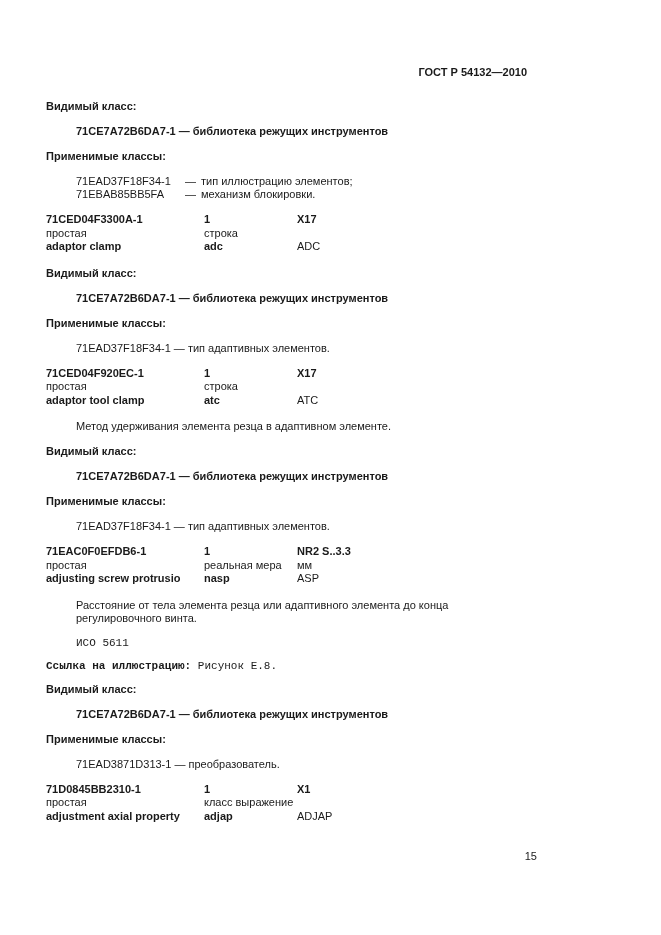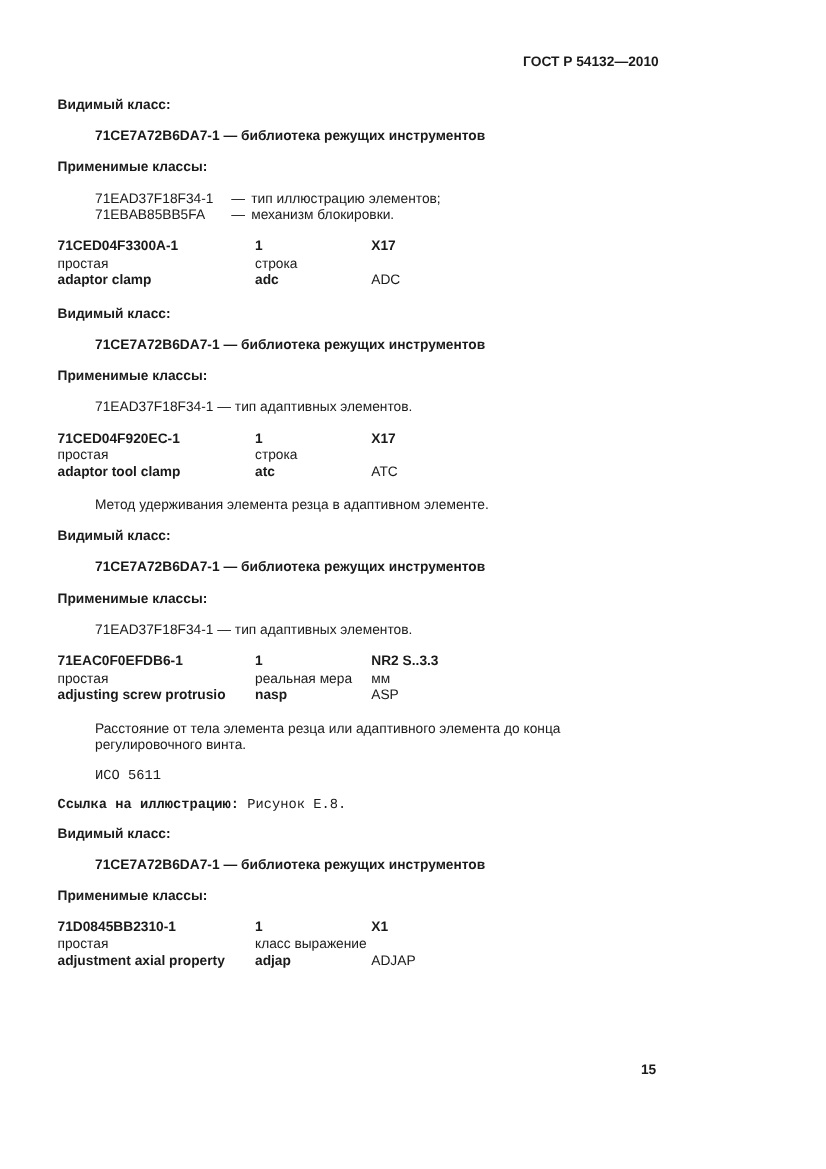--- a/index.html
+++ b/index.html
@@ -6,21 +6,21 @@
   html,body { background:#fff; }
   body {
     width:661px; height:935px;
     font-family:"Liberation Sans", sans-serif;
     font-size:11px; color:#1a1a1a;
     -webkit-font-smoothing:antialiased;
   }
   .page {
     position:relative;
     width:603px; height:935px;
-    padding:44px 76px 0 46px;
+    padding:66px 76px 0 46px;
     background:#fff;
     overflow:hidden;
   }
   .running-header {
     text-align:right;
     font-weight:bold;
     line-height:13px;
     margin-bottom:21px;
   }
   .blk { line-height:13px; margin-bottom:12px; }
@@ -39,23 +39,22 @@
     margin-bottom:13px;
   }
   .ref-line { line-height:13px; margin-bottom:10px;font-family:Liberation Mono, monospace; }
   .final-para {
     text-indent:30px;
     text-align:justify;
     line-height:15px;
   }
   .page-number {
     position:absolute;
-    right:78px; bottom:72px;
+    right:66px; bottom:72px;
     line-height:13px;
-    font-weight:bold;
   }
 </style>
 </head>
 <body>
 
 <div class="page">
 
   <div class="running-header">
     <span>ГОСТ Р 54132—2010</span>
   </div>
@@ -126,20 +125,21 @@
     </div>
     <p class="blk indent">Расстояние от тела элемента резца или адаптивного элемента до конца регулировочного винта.</p>
     <p class="ref-line indent">ИСО 5611</p>
     <p class="ref-line"><span class="bold">Ссылка на иллюстрацию:</span><span> Рисунок Е.8.</span></p>
   </section>
 
   <section>
     <p class="blk bold">Видимый класс:</p>
     <p class="blk bold indent">71CE7A72B6DA7-1 — библиотека режущих инструментов</p>
     <p class="blk bold">Применимые классы:</p>
+    <p class="blk indent">71EAD3871D313-1 — преобразователь.</p>
     <div class="prop">
       <span class="bold">71D0845BB2310-1</span>
       <span class="bold">1</span>
       <span class="bold">X1</span>
       <span>простая</span>
       <span>класс выражение</span>
       <span></span>
       <span class="bold">adjustment axial property</span>
       <span class="bold">adjap</span>
       <span>ADJAP</span>

